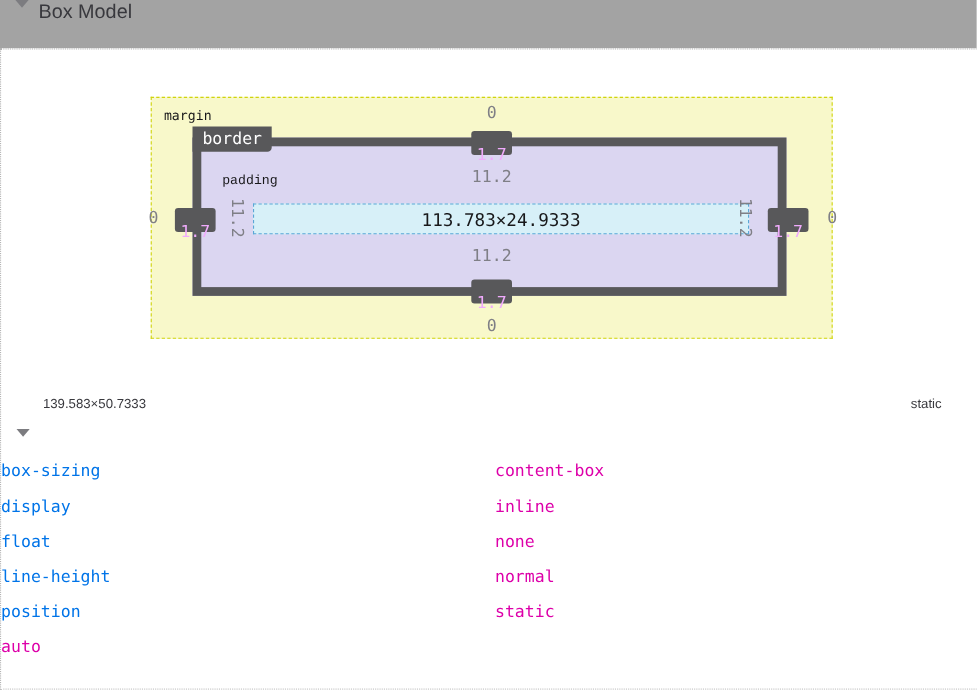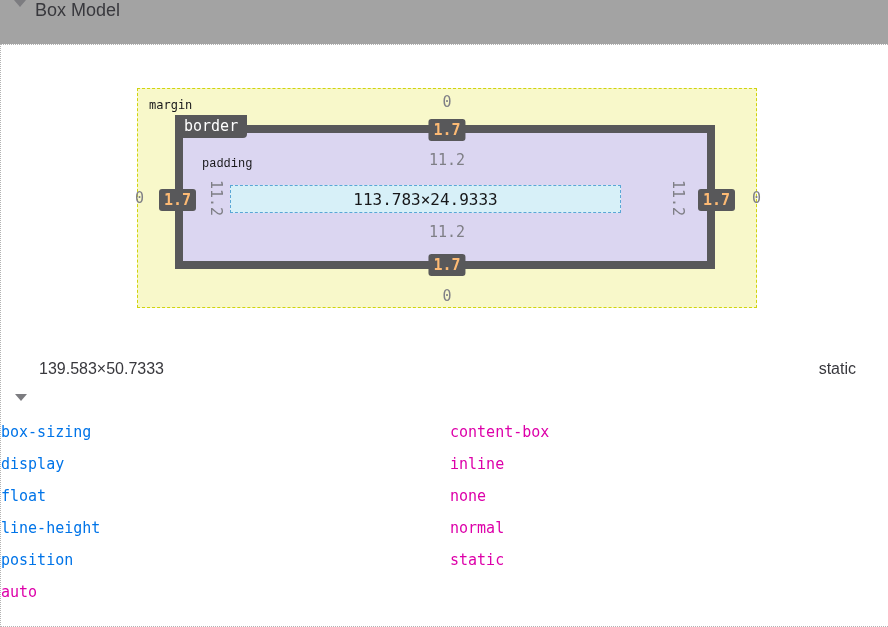--- a/index.html
+++ b/index.html
@@ -37,32 +37,32 @@
   .margin-box{position:absolute;inset:0;background:var(--margin-fill);
     border:1px dashed var(--margin-dash);}
   .region-label{position:absolute;font-size:12px;color:#18181a;}
   .lbl-margin{left:12px;top:10px;}
   .lbl-padding{left:65px;top:69px;font-family:Liberation Mono, monospace;}
   .border-box{position:absolute;left:38px;top:37px;right:42px;bottom:39px;
     border:8px solid var(--border-gray);background:var(--padding-fill);}
   .border-tab{position:absolute;left:38px;top:27px;height:23px;line-height:23px;
     padding:0 9px;background:var(--border-gray);color:#fff;font-size:15px;
     border-radius:0 0 4px 0;z-index:3;}
-  .content-box{position:absolute;left:93px;top:97px;width:391px;height:28px;
+  .content-box{position:absolute;left:93px;top:97px;width:451px;height:28px;
     background:var(--content-fill);border:1px dashed var(--content-dash);
     display:flex;align-items:center;justify-content:center;font-size:16px;color:#18181a;}
   .bm-val{position:absolute;font-size:15px;color:var(--value-gray);z-index:2;}
   .center-x{left:50%;transform:translateX(-50%);}
-  .badge{position:absolute;height:22px;line-height:22px;padding:0 5px;border-radius:3px;
-    background:var(--border-gray);color:#fdba74;font-size:15px;font-weight:700;z-index:4;}
+  .badge{position:absolute;height:22px;line-height:22px;padding:10px 5px;border-radius:3px;
+    background:var(--border-gray);color:#f0abfc;font-size:15px;font-weight:400;z-index:4;}
   .v-text{writing-mode:vertical-rl;top:50%;transform:translateY(-50%);}
 
   
   .dims-row{display:flex;justify-content:space-between;margin:52px 32px 0 38px;
-    font-size:16px;color:var(--text-dark);}
+    font-size:12px;color:var(--text-dark);}
 
   
   .props-header{display:flex;align-items:center;margin:16px 0 0 14px;cursor:default;}
   .props-header .twisty{margin-left:0;}
   .props-title{margin-left:9px;font-size:17px;color:var(--text-dark);}
   .props-list{margin-top:15px;}
   .prop-row{display:flex;height:32px;align-items:center;font-size:15px;}
   .prop-name{width:449px;color:var(--accent-blue);}
   .prop-value{color:var(--accent-magenta);}
 </style>

